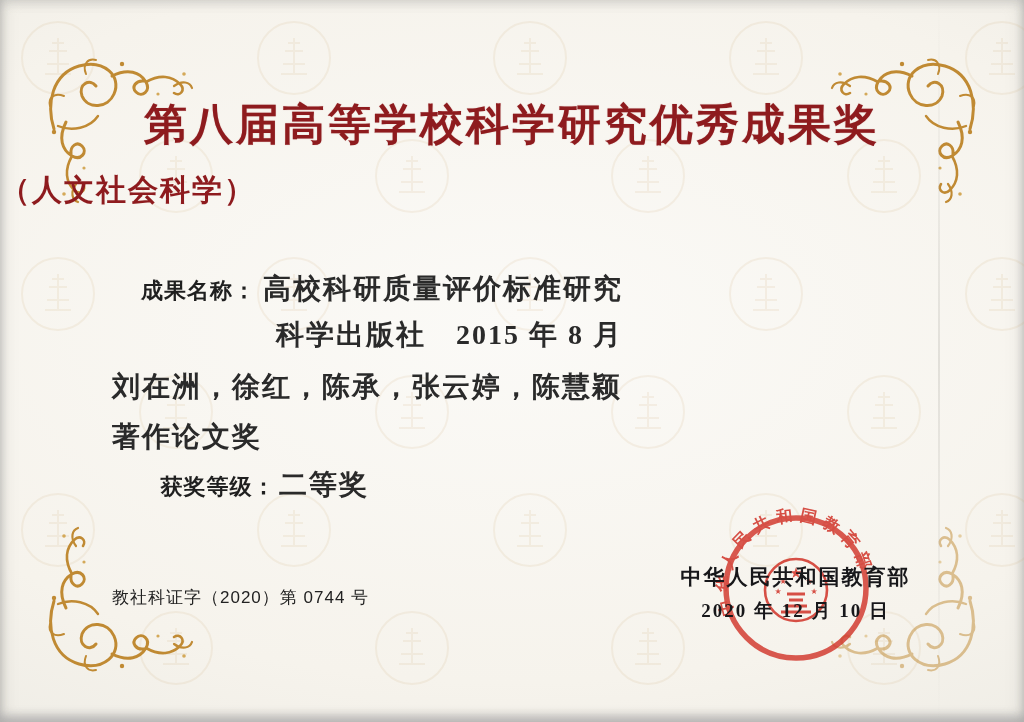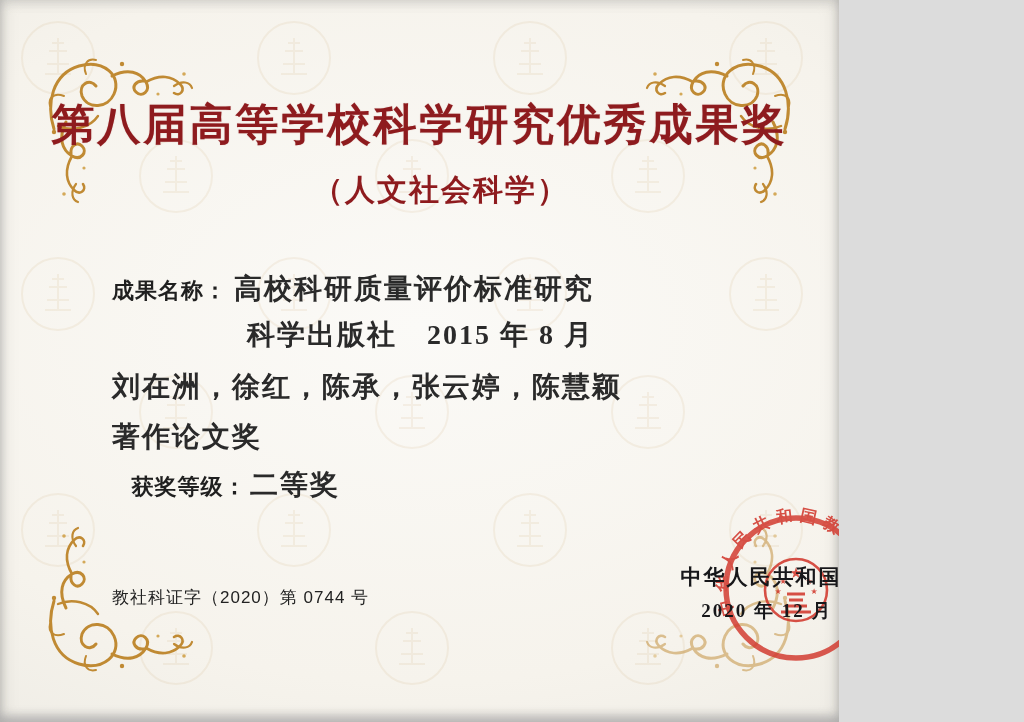--- a/index.html
+++ b/index.html
@@ -1,45 +1,45 @@
 <!DOCTYPE html>
 <html><head>
 <meta charset="utf-8">
 <style>
   html,body{margin:0;padding:0;background:#dcdcdc;}
   .photo{
-    position:relative;width:839px;height:722px;overflow:hidden;
+    position:relative;width:1024px;height:722px;overflow:hidden;
     background:
       radial-gradient(ellipse 120% 90% at 50% 45%, #fbfaf7 0%, #f6f3ec 55%, #eceae3 85%, #dddbd6 100%);
     font-family:"Liberation Serif","DejaVu Serif",serif;
     box-shadow:inset 0 -7px 10px rgba(110,110,118,.35),
                inset 0 4px 10px rgba(150,150,150,.18),
                inset 6px 0 14px rgba(150,148,140,.15),
                inset -6px 0 14px rgba(150,148,140,.15);
   }
   .watermark{position:absolute;inset:0;pointer-events:none;}
   .corner{position:absolute;width:170px;height:170px;pointer-events:none;}
   .corner.tl{left:24px;top:34px;}
   .corner.tr{right:24px;top:34px;transform:scaleX(-1);}
   .corner.bl{left:24px;bottom:26px;transform:scaleY(-1);}
   .corner.br{right:24px;bottom:26px;transform:scale(-1,-1);opacity:.5;}
   .title{
     position:absolute;left:0;right:0;top:96px;margin:0;text-align:center;
     font-size:43px;font-weight:bold;color:#8e1b1e;letter-spacing:3px;
     text-shadow:0 0 1px rgba(142,27,30,.4);
   }
   .subtitle{
-    position:absolute;left:0;right:0;top:170px;text-align:center;
-    font-size:30px;font-weight:bold;color:#8e1b1e;letter-spacing:2px;margin-left:43px;
+    position:absolute;left:0;right:0;top:170px;
+    font-size:30px;font-weight:bold;color:#8e1b1e;letter-spacing:2px;
   }
   .fields{position:absolute;left:112px;top:270px;width:640px;}
   .field-row{display:flex;align-items:baseline;margin-bottom:0;}
   .field-label{
     flex:0 0 122px;font-family:"Liberation Sans","DejaVu Sans",sans-serif;
-    font-weight:bold;font-size:22px;color:#1f1f1f;letter-spacing:1px;
+    font-weight:bold;font-size:22px;color:#1f1f1f;letter-spacing:1px;margin-left:29px;
   }
   .field-value{
     font-size:28px;color:#2a2a2a;letter-spacing:2px;font-weight:bold;
     font-family:"Liberation Serif","DejaVu Serif",serif;
   }
   .row-name{position:absolute;top:0;left:0;width:100%;}
   .row-pub{position:absolute;top:46px;left:13px;width:100%;}
   .row-authors{position:absolute;top:98px;left:0;width:100%;}
   .row-category{position:absolute;top:148px;left:0;width:100%;}
   .row-grade{position:absolute;top:196px;left:16px;width:100%;text-align:center;}

